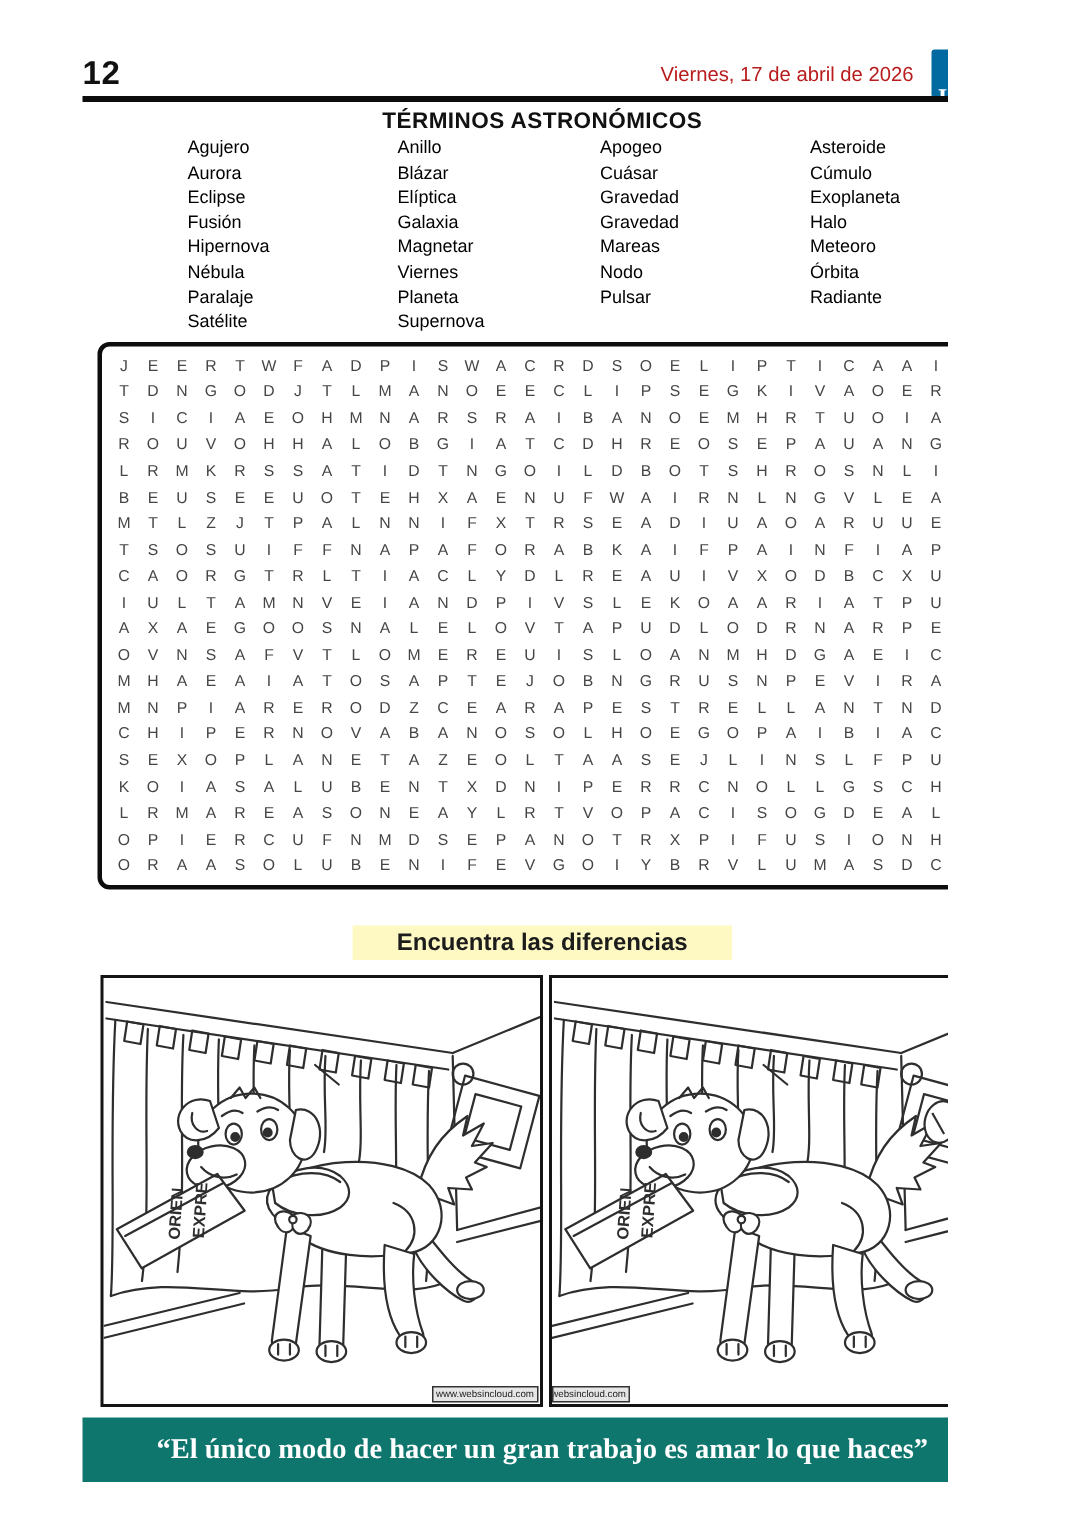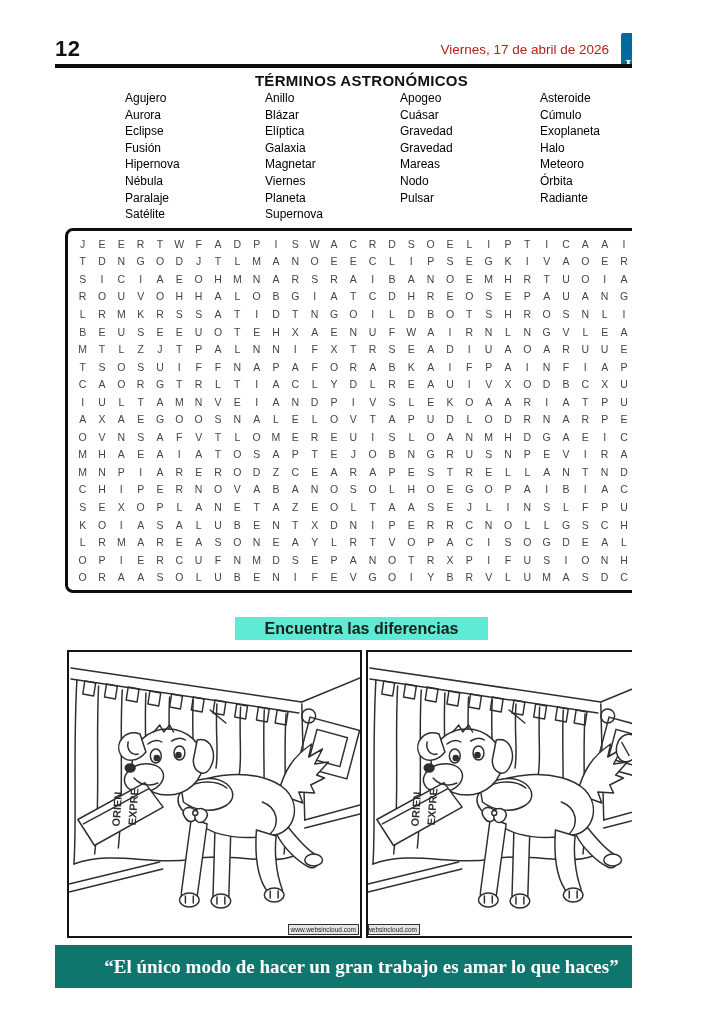--- a/index.html
+++ b/index.html
@@ -33,21 +33,21 @@
   .grid-box{position:absolute;left:65px;top:228px;width:596px;height:365px;
             box-sizing:border-box;border:3px solid #0d0d0d;border-radius:8px;
             padding:4px 5px;}
   .letter-grid{display:grid;width:100%;height:100%;
                grid-template-columns:repeat(30,1fr);grid-template-rows:repeat(20,1fr);}
   .cell{display:flex;align-items:center;justify-content:center;
         font-size:10.5px;font-weight:500;color:#454545;}
 
   
   .diff-title{position:absolute;left:235px;top:617px;width:253px;height:23px;
-              background:#5eead4;color:#1c1c1c;font-size:16px;font-weight:800;
+              background:#fef9c3;color:#1c1c1c;font-size:16px;font-weight:800;
               display:flex;align-items:center;justify-content:center;}
   .panels{position:absolute;left:67px;top:650px;width:594px;height:288px;
           display:flex;gap:4px;}
   .panel{flex:1;border:2px solid #141414;box-sizing:border-box;background:#fff;
          position:relative;overflow:hidden;}
   .panel svg{width:100%;height:100%;display:block;}
   .wm{position:absolute;bottom:1px;font-size:6.5px;line-height:9px;color:#1c1c1c;
       background:#e6e6e6;border:1px solid #333;padding:0 2px;white-space:nowrap;}
   .wm-left{right:1px;}
   .wm-right{left:0;width:46px;overflow:hidden;direction:rtl;}

